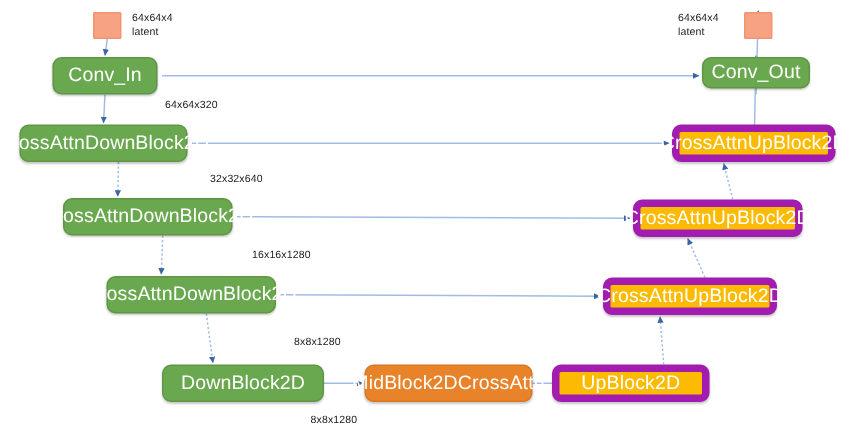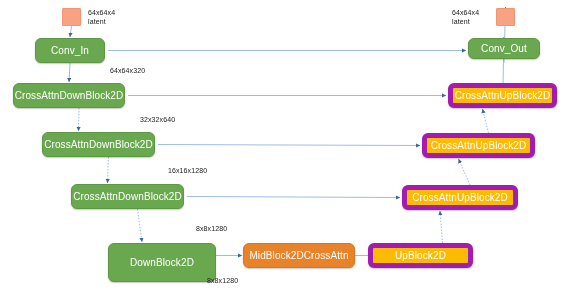--- a/index.html
+++ b/index.html
@@ -26,21 +26,21 @@
     pointer-events: none;
   }
   .node {
     position: absolute;
     box-sizing: border-box;
     border-radius: 6px;
     display: flex;
     align-items: center;
     justify-content: center;
     color: #ffffff;
-    font-size: 10px;
+    font-size: 13px;
     letter-spacing: 0.1px;
     text-align: center;
     line-height: 1.1;
     white-space: nowrap;
     box-shadow: 0 1px 1.5px rgba(0,0,0,0.22);
   }
   .node-green {
     background: #6aa84f;
     border: 1px solid #5f9645;
   }
@@ -106,21 +106,21 @@
       </div>
       <div class="node node-green" style="left: 13px; top: 83px; width: 112px; height: 25px;">
         <span>CrossAttnDownBlock2D</span>
       </div>
       <div class="node node-green" style="left: 42px; top: 132px; width: 113px; height: 25px;">
         <span>CrossAttnDownBlock2D</span>
       </div>
       <div class="node node-green" style="left: 71px; top: 184px; width: 113px; height: 25px;">
         <span>CrossAttnDownBlock2D</span>
       </div>
-      <div class="node node-green" style="left: 108px; top: 243px; width: 108px; height: 39px;">
+      <div class="node node-green" style="left: 108px; top: 243px; width: 108px; height: 25px;">
         <span>DownBlock2D</span>
       </div>
       <div class="node node-orange" style="left: 243px; top: 243px; width: 112px; height: 25px;">
         <span>MidBlock2DCrossAttn</span>
       </div>
       <div class="node node-yellow" style="left: 368px; top: 243px; width: 105px; height: 25px;">
         <span>UpBlock2D</span>
       </div>
       <div class="node node-yellow" style="left: 402px; top: 185px; width: 116px; height: 25px;">
         <span>CrossAttnUpBlock2D</span>

